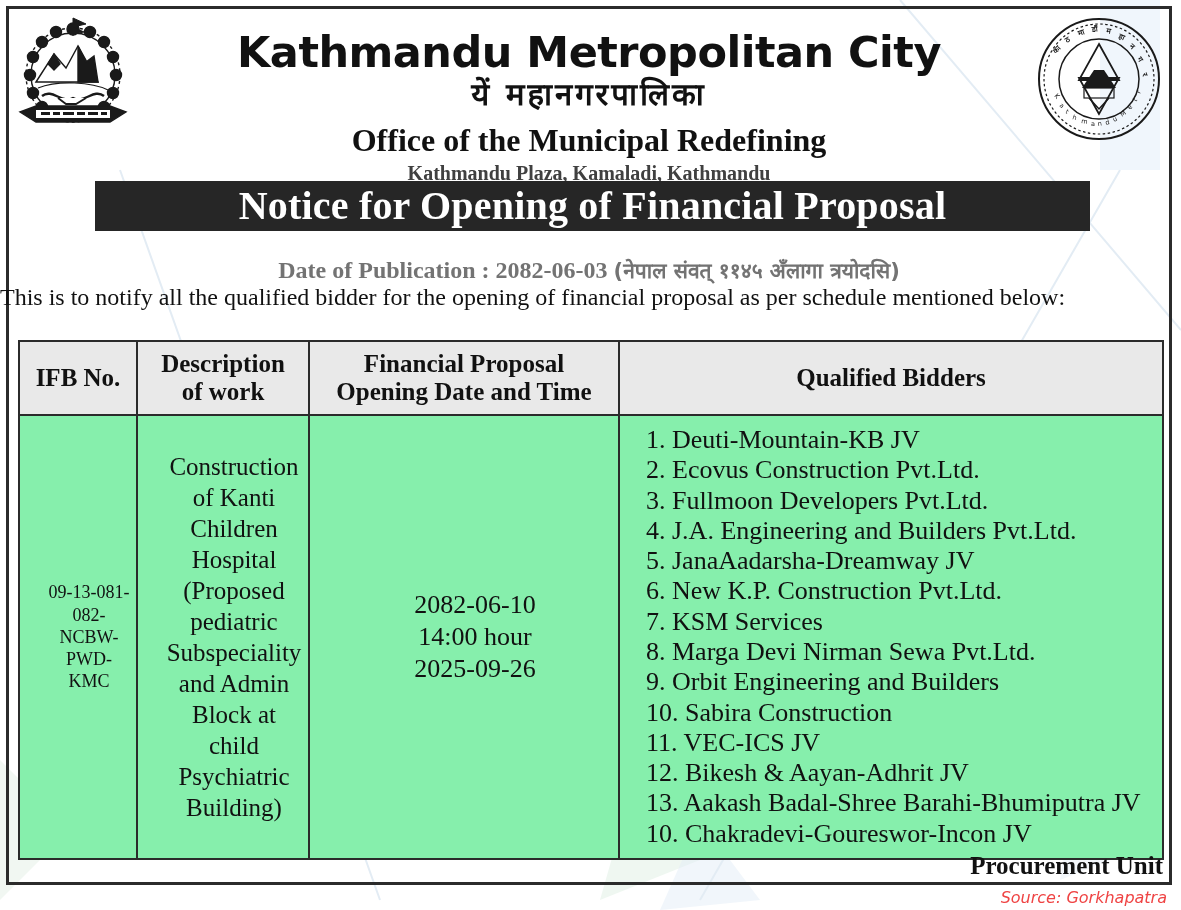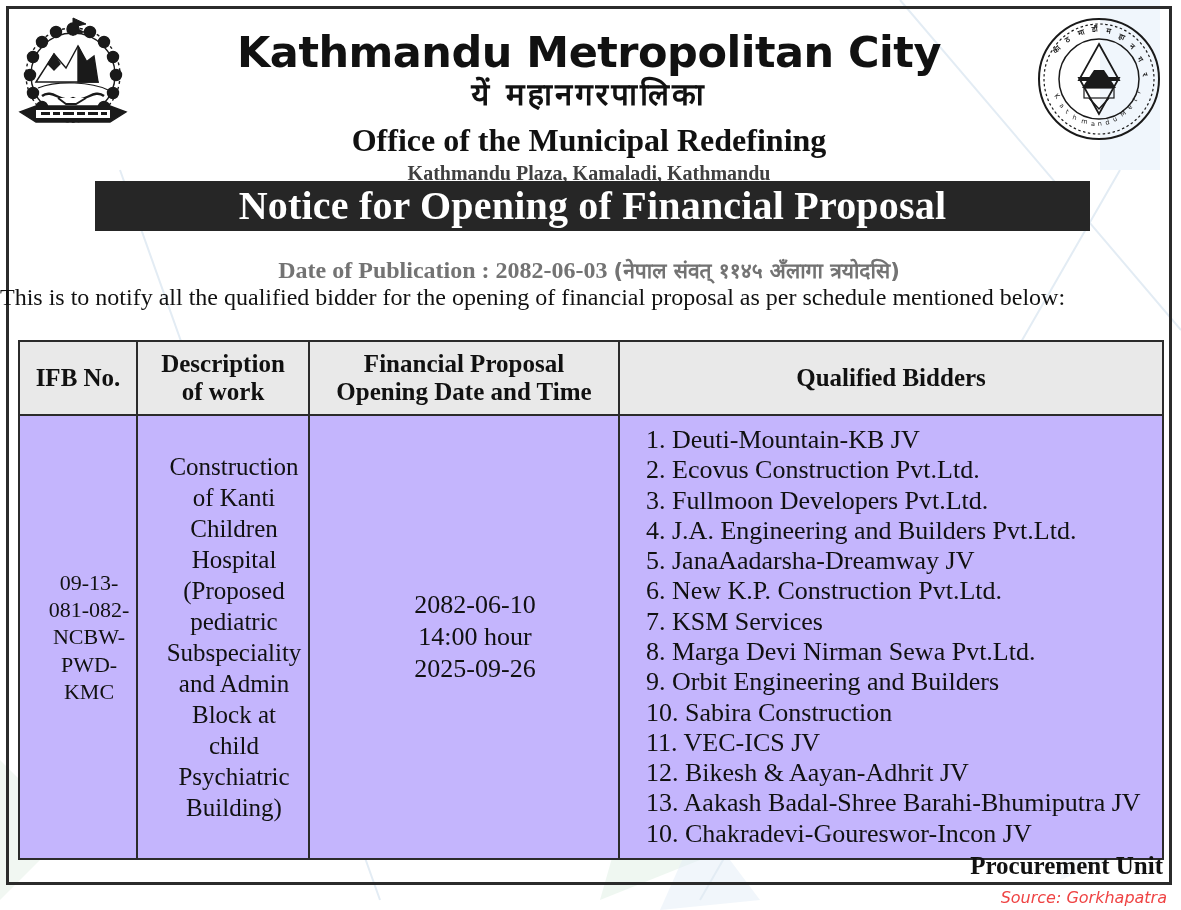--- a/index.html
+++ b/index.html
@@ -187,21 +187,21 @@
     position: absolute;
     left: 18px;
     top: 340px;
     width: 1146px;
     z-index: 3;
   }
   table.notice {
     border-collapse: collapse;
     width: 100%;
     table-layout: fixed;
-    background: #c4b5fd;
+    background: #86efac;
   }
   table.notice th,
   table.notice td {
     border: 2px solid #2b2b2b;
     vertical-align: middle;
     color: #111;
     padding-left: 26px;
   }
   table.notice thead th {
     background: #e9e9e9;
@@ -221,21 +221,21 @@
   td.cell-ifb,
   td.cell-desc,
   td.cell-date {
     text-align: center;
     font-family: "Liberation Serif", serif;
     font-size: 26px;
     line-height: 1.24;
     padding: 6px 4px;
     margin-top: 36px;
   }
-  td.cell-ifb   { font-size: 22px; }
+  td.cell-ifb   { font-size: 18px; }
   td.cell-desc  { font-size: 25px; }
   td.cell-date  { font-size: 26px; }
 
   td.cell-bidders {
     vertical-align: top;
     padding: 6px 4px 6px 8px;
     height: 430px;
   }
   ol.bidders {
     margin: 0;

